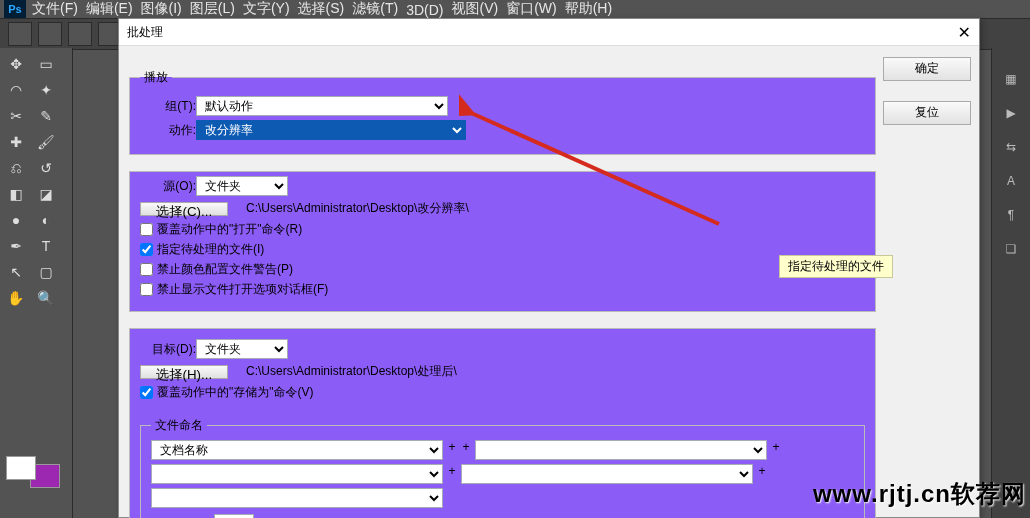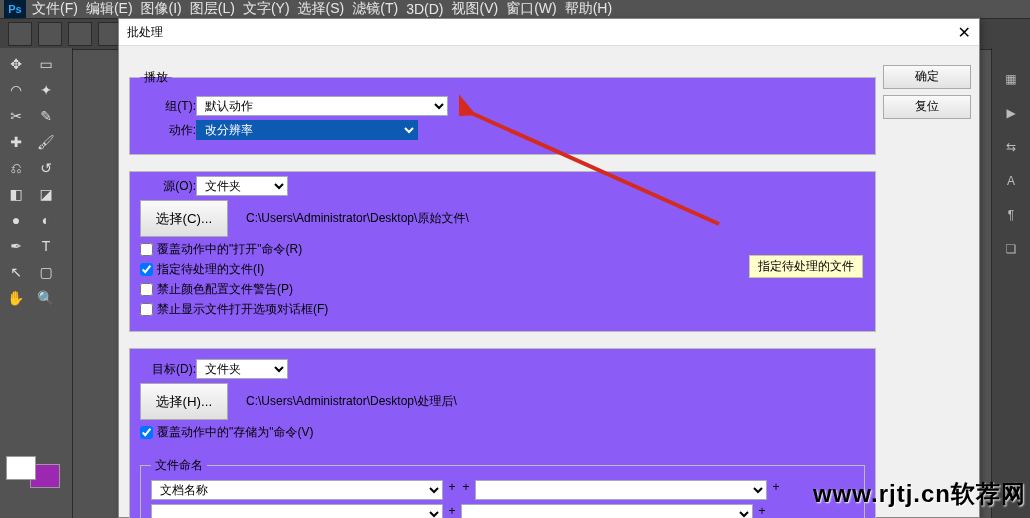--- a/index.html
+++ b/index.html
@@ -1,16 +1,16 @@
 <!DOCTYPE html>
 <html><head>
 <meta charset="utf-8">
 <style>
 html,body{margin:0;padding:0;width:1030px;height:518px;overflow:hidden;font-family:"Microsoft YaHei","SimSun",sans-serif;font-size:12px;background:#535353}
-.menubar{height:18px;background:#535353;color:#e6e6e6;display:flex;align-items:center;padding-left:4px}
+.menubar{height:18px;background:#535353;color:#e6e6e6;display:flex;align-items:flex-end;padding-left:4px}
 .ps-logo{width:22px;height:18px;background:#001e36;color:#31a8ff;font-weight:bold;font-size:11px;display:flex;align-items:center;justify-content:center;margin-right:6px}
 .menu-item{margin-right:8px;color:#e6e6e6;font-size:14px}
 .optbar{height:30px;background:#424242;border-top:1px solid #2a2a2a;border-bottom:1px solid #2a2a2a;display:flex;align-items:center;padding-left:8px;gap:6px}
 .optbtn{width:22px;height:22px;background:#535353;border:1px solid #2a2a2a}
 .toolbox{position:absolute;top:48px;left:0;width:68px;bottom:0;background:#535353;border-right:1px solid #2a2a2a;display:flex;flex-wrap:wrap;align-content:flex-start;padding:4px 2px;gap:2px}
 .tool{width:28px;height:24px;background:#535353;display:flex;align-items:center;justify-content:center;color:#ddd;font-size:14px;position:relative}
 .color-sw{position:absolute;bottom:30px;left:6px;display:flex}
 .csw{width:28px;height:22px;border:1px solid #999}
 .csw.fore{background:#fff;z-index:2}
 .csw.back{background:#9c27b0;margin-left:-6px;margin-top:8px}
@@ -23,34 +23,34 @@
 .dlg-body{position:absolute;top:26px;left:0;right:0;bottom:0;padding:8px 10px}
 
 fieldset{border:1px solid #bbb;margin:16px 0 8px 0;padding:6px 10px 10px 10px;background:#8b5cf6}
 legend{padding:0 4px;font-size:12px}
 
 .row{display:flex;align-items:center;margin:4px 0;}
 .lbl{width:56px;text-align:right}
 select,input[type=text]{height:20px;border:1px solid #a5acb5;background:#fff;font-size:12px;padding:0 4px;box-sizing:border-box}
 select{padding-right:16px}
 .sel-group{width:252px}
-.sel-action{width:222px;background:#0d5ab3;color:#fff;border:1px solid #0d5ab3}
+.sel-action{width:270px;background:#0d5ab3;color:#fff;border:1px solid #0d5ab3}
 .sel-action option{background:#fff;color:#000}
 .sel-src{width:92px}
 .sel-dst{width:92px}
-.btn{height:37px;padding:0 10px;border:1px solid #aaa;background:linear-gradient(#fafafa,#e0e0e0);cursor:pointer}
+.btn{height:14px;padding:0 10px;border:1px solid #aaa;background:linear-gradient(#fafafa,#e0e0e0);cursor:pointer}
 .btn-w{width:88px}
 .chk-row{display:flex;align-items:center;margin:3px 0;gap:4px}
 .chk-row input{margin:0}
 .path{color:#000}
-.hint{position:absolute;top:210px;left:630px;background:#ffffcc;border:1px solid #c8c898;padding:2px 8px}
+.hint{position:absolute;top:210px;left:660px;background:#ffffcc;border:1px solid #c8c898;padding:2px 8px}
 
 .arrow{position:absolute;top:75px;left:340px;pointer-events:none}
 
-.rside-btns{position:absolute;top:20px;right:8px;display:flex;flex-direction:column;gap:6px}
+.rside-btns{position:absolute;top:12px;right:8px;display:flex;flex-direction:column;gap:20px}
 .rbtn{width:86px;height:22px;border:1px solid #aaa;background:linear-gradient(#fafafa,#e2e2e2);text-align:center;line-height:20px;cursor:pointer}
 
 .naming-grid{display:flex;flex-wrap:wrap;gap:4px 4px;align-items:flex-start}
 .naming-grid select{width:292px}
 .plus{width:10px;text-align:center}
 
 .watermark{position:absolute;bottom:8px;right:4px;font-size:24px;font-weight:bold;color:#000;text-shadow:1px 1px 2px #fff;font-family:Arial,sans-serif;letter-spacing:1px;pointer-events:none}
 </style>
 </head>
 <body>
@@ -137,21 +137,21 @@
       </div>
     </fieldset>
 
     <fieldset style="width:725px">
       <div class="row" style="margin-top:-2px">
         <span class="lbl">源(O):</span>
         <select class="sel-src"><option>文件夹</option></select>
       </div>
       <div class="row">
         <button class="btn btn-w">选择(C)...</button>
-        <span class="path" style="margin-left:18px">C:\Users\Administrator\Desktop\原始文件\</span>
+        <span class="path" style="margin-left:18px">C:\Users\Administrator\Desktop\改分辨率\</span>
       </div>
       <div class="chk-row">
           <input type="checkbox" style="">
           <span>覆盖动作中的"打开"命令(R)</span>
         </div>
       <div class="chk-row">
           <input type="checkbox" checked="" style="">
           <span>指定待处理的文件(I)</span>
         </div>
       <div class="chk-row">

